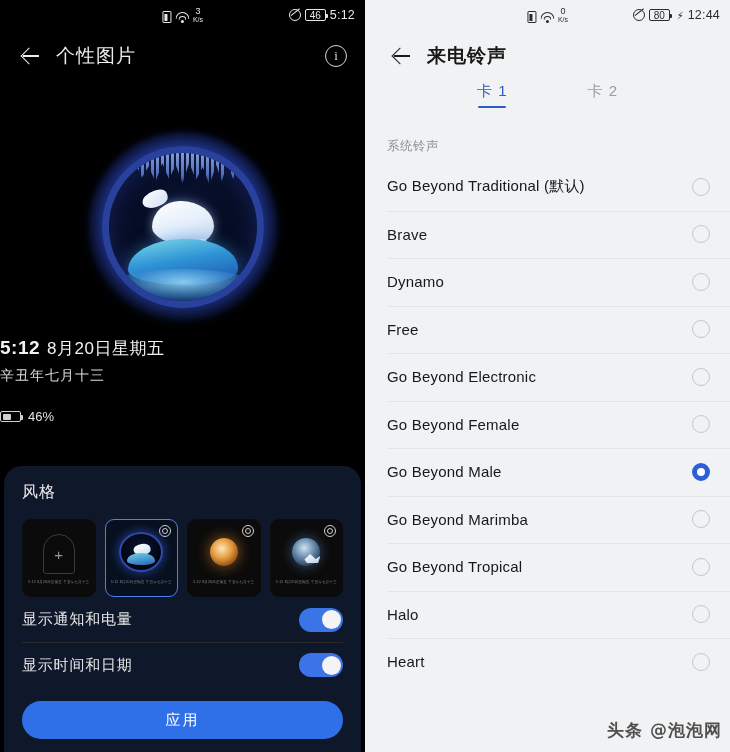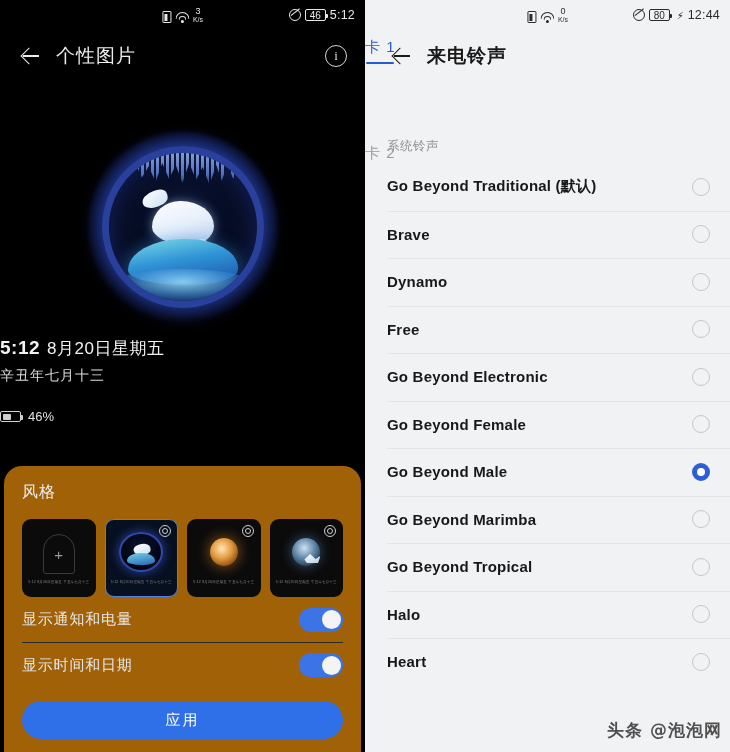--- a/index.html
+++ b/index.html
@@ -185,21 +185,21 @@
     width: 8px; background: #cfcfcf; border-radius: 1px;
   }
   .clock-batt-icon::after {
     content:""; position:absolute; right:-3px; top:3px; width:2px; height:5px;
     background:#cfcfcf; border-radius:0 1px 1px 0;
   }
 
   
   .sheet {
     position: absolute; left: 4px; right: 4px; bottom: 0; top: 466px;
-    background: #a16207;
+    background: #0f172a;
     border-radius: 18px 18px 0 0;
     padding: 16px 18px 0;
   }
   .sheet-title { color: #ededed; font-size: 16px; letter-spacing: 1px; }
   .thumbs { display: flex; gap: 9px; margin-top: 16px; }
   .thumb {
     position: relative; flex: 1; height: 78px; border-radius: 9px;
     background: #0b0b0b; border: 1.5px solid transparent; cursor: pointer;
     overflow: hidden;
   }
@@ -279,21 +279,21 @@
 
   
   .panel-right {
     position: relative; width: 365px; height: 752px;
     background: #f1f2f4; overflow: hidden;
   }
   .appbar-light { color: #1a1a1a; padding-left: 24px; }
   .appbar-light .appbar-title { font-size: 19px; font-weight: 600; letter-spacing: 1px; }
   .tabs {
     display: flex; justify-content: center; gap: 80px;
-    height: 44px; align-items: flex-start; flex-direction: column;
+    height: 44px; align-items: flex-start;
   }
   .tab {
     font-size: 15px; color: #9a9ca1; position: relative; cursor: pointer;
     padding-bottom: 7px; letter-spacing: 1px;
   }
   .tab.active { color: #2a5cc8; }
   .tab.active::after {
     content: ""; position: absolute; left: 50%; transform: translateX(-50%);
     bottom: 0; width: 28px; height: 2.5px; background: #2a5cc8; border-radius: 2px;
   }
@@ -302,21 +302,21 @@
   }
   .ring-list { padding: 0 0 0 0; }
   .ring-row {
     height: 47.5px; display: flex; align-items: center; justify-content: space-between;
     padding: 0 20px 0 22px; cursor: pointer; position: relative;
   }
   .ring-row + .ring-row::before {
     content: ""; position: absolute; left: 22px; right: 0; top: 0;
     height: 1px; background: #e3e5e8;
   }
-  .ring-name { font-size: 15px; color: #17181a; letter-spacing: .2px; font-weight: bold; }
+  .ring-name { font-size: 15px; color: #17181a; letter-spacing: .2px; }
   .radio {
     width: 18px; height: 18px; border-radius: 50%;
     border: 1.6px solid #c3c6cb; flex: none; background: transparent;
   }
   .radio.checked {
     border: 5px solid #2d5fd4; background: #fff;
     box-shadow: 0 0 0 0 transparent;
   }
   .watermark {
     position: absolute; right: 8px; bottom: 10px;

